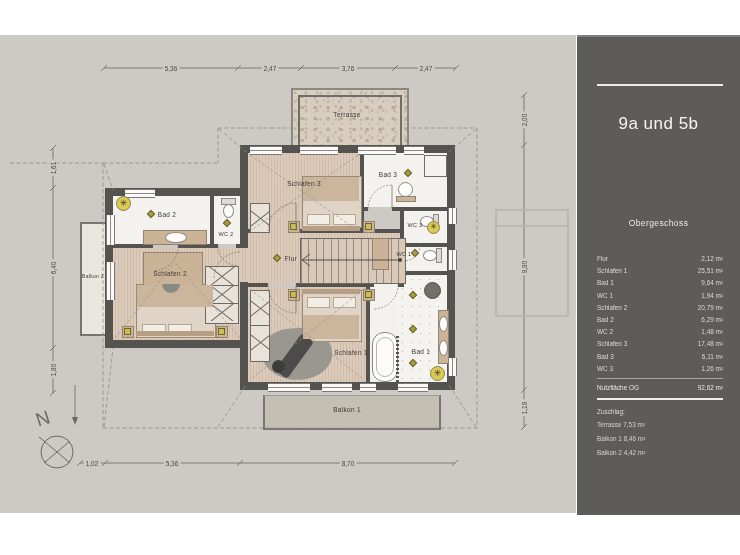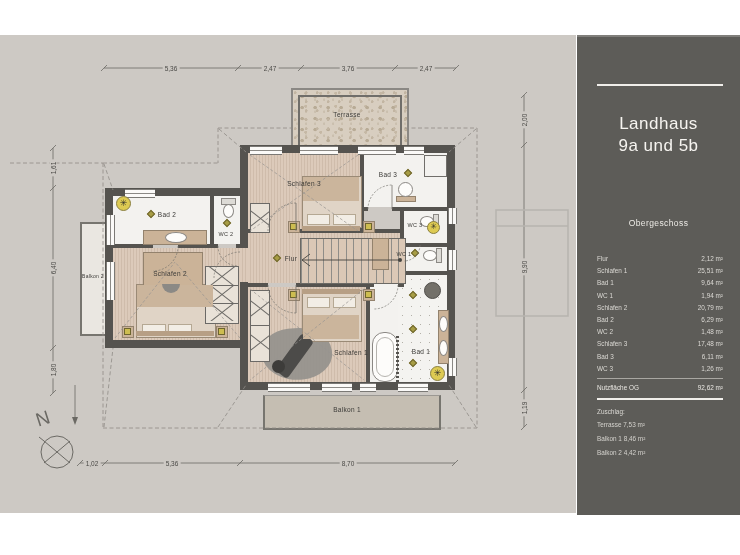--- a/index.html
+++ b/index.html
@@ -314,21 +314,20 @@
   <div class="abs dim vert" style="left:53px;top:168px">1,61</div>
   <div class="abs dim vert" style="left:53px;top:268px">6,40</div>
   <div class="abs dim vert" style="left:53px;top:370px">1,80</div>
   <div class="abs dim vert" style="left:524px;top:120px">2,00</div>
   <div class="abs dim vert" style="left:524px;top:267px">9,90</div>
   <div class="abs dim vert" style="left:524px;top:408px">1,19</div>
 
   <div id="sidebar" class="abs">
     <div id="side-rule"></div>
     <div id="side-title">
-      <div>Landhaus</div>
       <div>9a und 5b</div>
     </div>
     <div id="side-section">Obergeschoss</div>
     <div id="side-body">
       <div class="srow">
           <span>Flur</span>
           <span>2,12 m²</span>
         </div>
       <div class="srow">
           <span>Schlafen 1</span>

